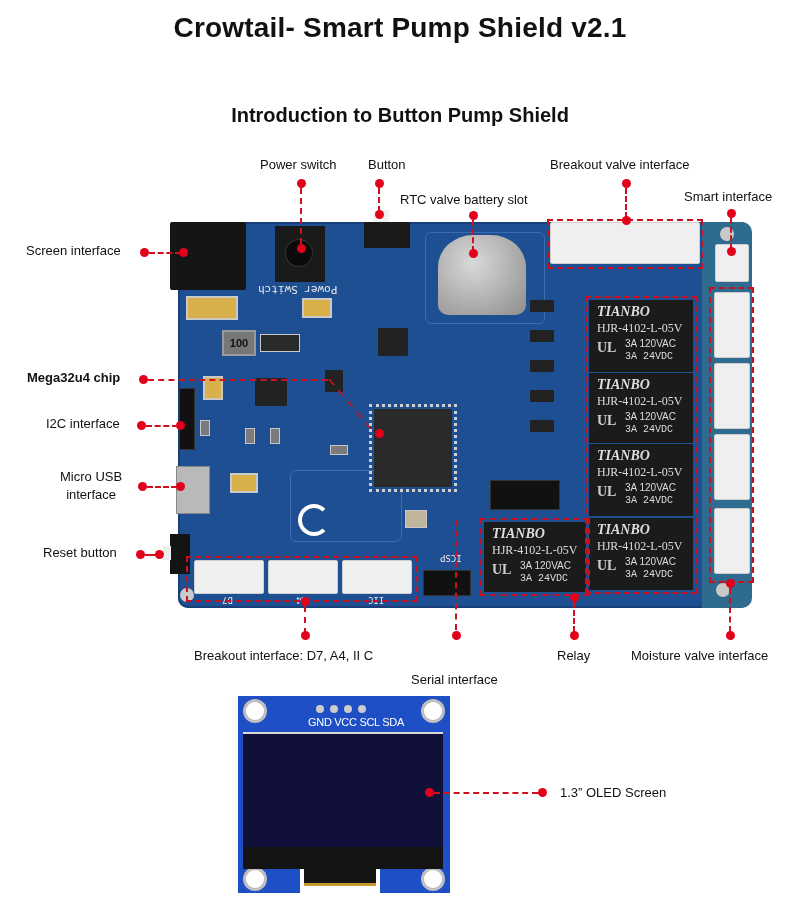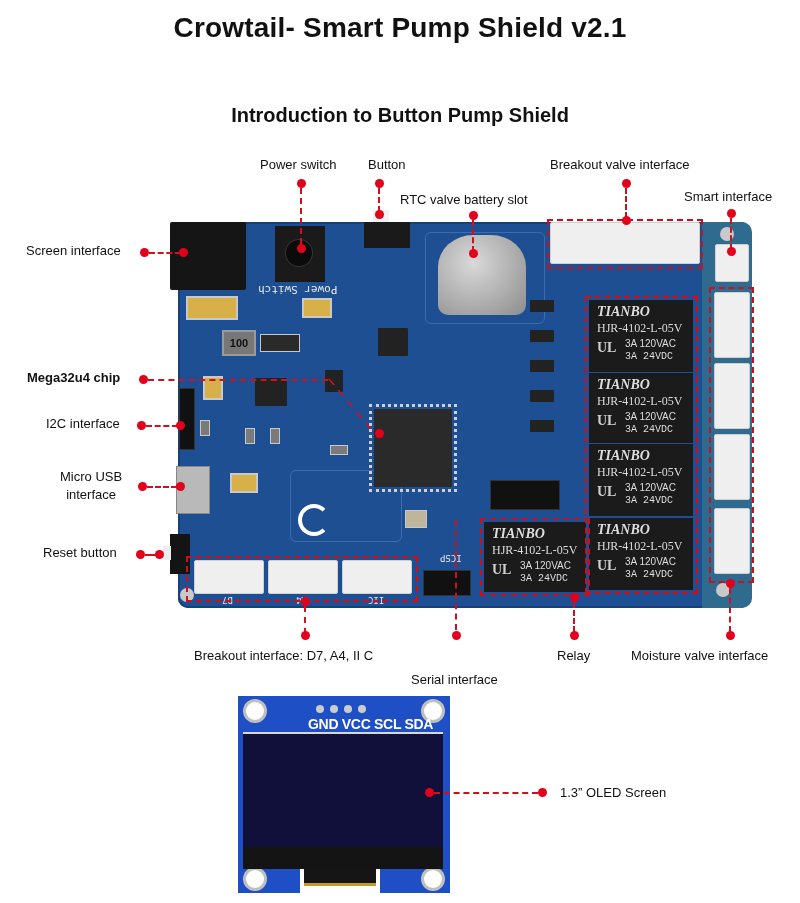--- a/index.html
+++ b/index.html
@@ -46,21 +46,21 @@
   .mcu-pins { position:absolute; border:3px dotted #cfcfcf; }
   .logo { position:absolute; border-radius:50%; border:4px solid #ffffff; border-right-color:transparent; }
   .oled { position:absolute; left:238px; top:696px; width:212px; height:197px; background:#1e4fc4; }
   .oled .screen { position:absolute; left:5px; top:36px; width:200px; height:115px; background:#10103a;
                   border-top:2px solid #d8d8d8; }
   .oled .fpc { position:absolute; left:5px; top:151px; width:200px; height:22px; background:#141414; }
   .oled .notch { position:absolute; left:62px; top:173px; width:80px; height:24px; background:#ffffff; }
   .oled .ribbon { position:absolute; left:66px; top:173px; width:72px; height:14px; background:#151515; border-bottom:3px solid #c59a2d; }
   .oled .mhole { position:absolute; width:18px; height:18px; border-radius:50%; background:#fff; box-shadow:0 0 0 3px #bfbfbf; }
   .oled .pin { position:absolute; width:8px; height:8px; border-radius:50%; background:#ccc; top:9px; }
-  .oled .pinlbl { position:absolute; top:20px; left:70px; color:#fff; font-size:14px; font-weight:bold; letter-spacing:-0.3px; }
+  .oled .pinlbl { position:absolute; top:20px; left:70px; color:#fff; font-size:11px; font-weight:normal; letter-spacing:-0.3px; }
 </style>
 </head>
 <body>
 
 <div class="title">Crowtail- Smart Pump Shield v2.1</div>
 <div class="subtitle">Introduction to Button Pump Shield</div>
 
 <div>
   <div class="board"></div>
   <div class="board-right"></div>

